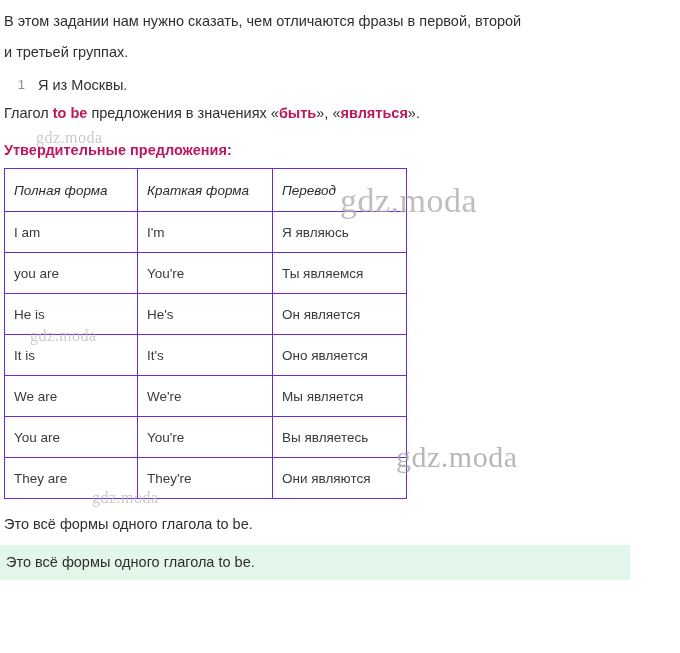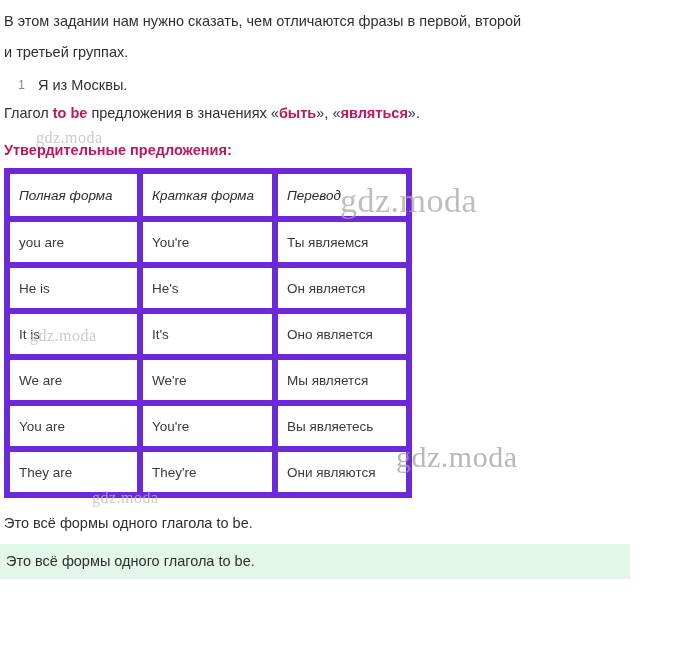--- a/index.html
+++ b/index.html
@@ -64,21 +64,21 @@
     color: #be185d;
     padding: 16px 4px 6px 4px;
   }
   table.forms {
     border-collapse: collapse;
     margin: 4px 0 0 4px;
     width: 402px;
     table-layout: fixed;
   }
   table.forms th, table.forms td {
-    border: 6px solid #6d28d9;
+    border: 1px solid #6d28d9;
     padding: 11px 10px 11px 9px;
     font-size: 13.5px;
     color: #3a3a3a;
     text-align: left;
     vertical-align: middle;
     height: 18px;
   }
   table.forms th {
     font-style: italic;
     font-weight: normal;
@@ -149,20 +149,25 @@
       </colgroup>
     <thead>
       <tr>
         <th>Полная форма</th>
         <th>Краткая форма</th>
         <th>Перевод</th>
       </tr>
     </thead>
     <tbody>
       <tr>
+        <td>I am</td>
+        <td>I'm</td>
+        <td>Я являюсь</td>
+      </tr>
+      <tr>
         <td>you are</td>
         <td>You're</td>
         <td>Ты являемся</td>
       </tr>
       <tr>
         <td>He is</td>
         <td>He's</td>
         <td>Он является</td>
       </tr>
       <tr>

